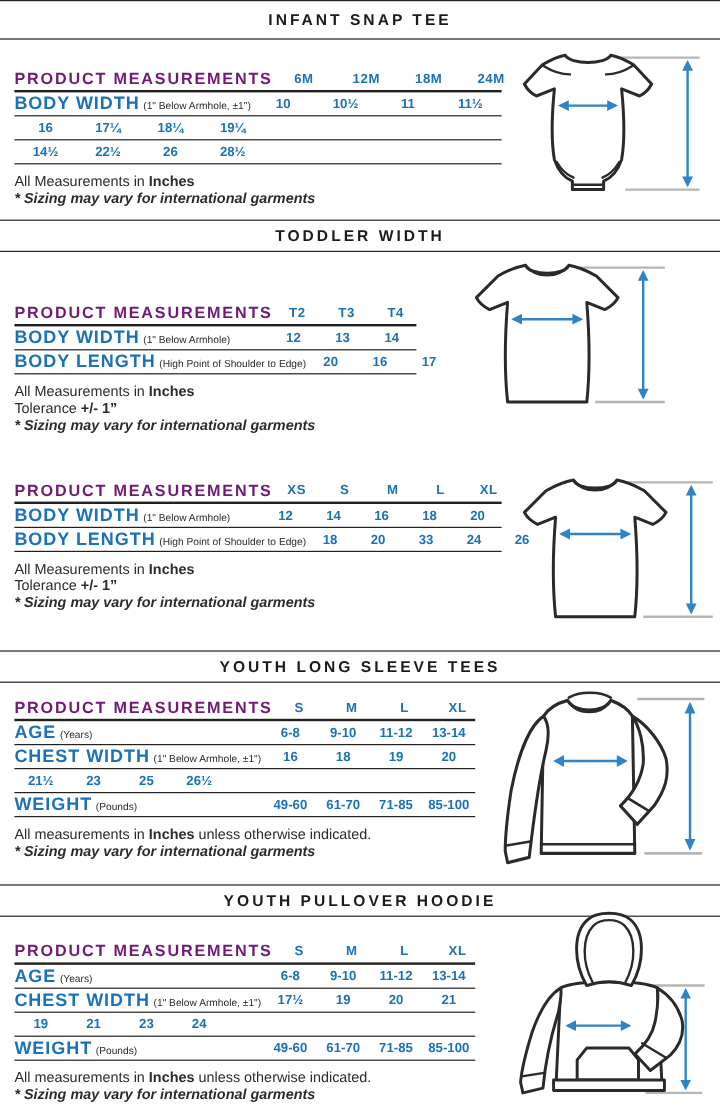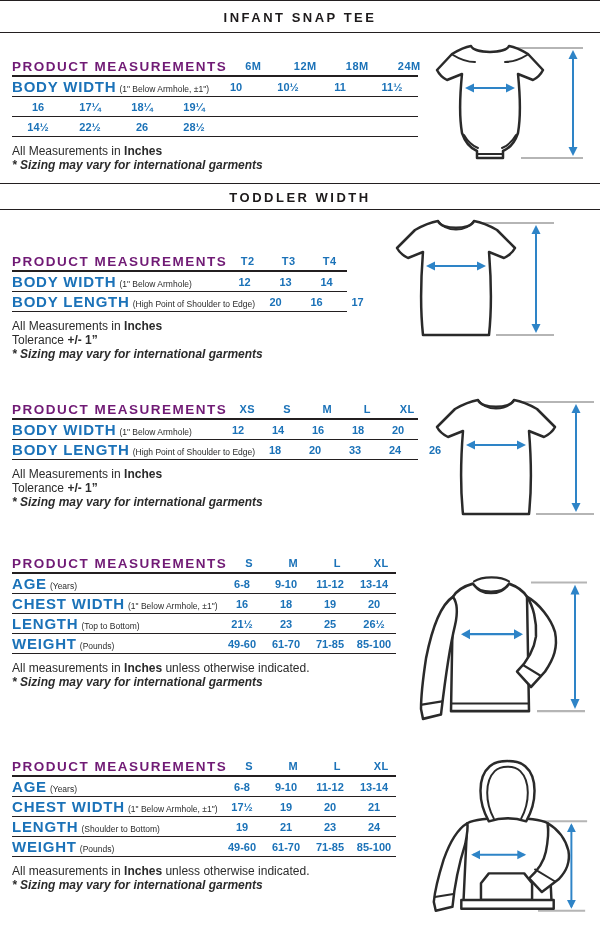--- a/index.html
+++ b/index.html
@@ -201,20 +201,23 @@
     </g>
     <g>
       <line class="arr" x1="150" y1="18" x2="150" y2="122"></line>
       <polygon class="arrh" points="150,16 145.5,25 154.5,25"></polygon>
       <polygon class="arrh" points="150,124 145.5,115 154.5,115"></polygon>
     </g>
   </svg>
 </section>
 
 <section class="sec" style="top:542px">
+  <div class="titlebar">
+    <span class="title">YOUTH LONG SLEEVE TEES</span>
+  </div>
   <div class="tablewrap" style="--tw:384px; --colw:44px; margin-top:12px">
       <div class="trow thead">
         <div class="lbl-cell"><span class="hlbl">PRODUCT MEASUREMENTS</span></div>
         <div class="vcell hcol">S</div>
         <div class="vcell hcol">M</div>
         <div class="vcell hcol">L</div>
         <div class="vcell hcol">XL</div>
       </div>
       <div class="trow">
         <div class="lbl-cell"><span class="rlbl">AGE</span><span class="rnote">(Years)</span></div>
@@ -224,21 +227,20 @@
         <div class="vcell">13-14</div>
       </div>
       <div class="trow">
         <div class="lbl-cell"><span class="rlbl">CHEST WIDTH</span><span class="rnote">(1" Below Armhole, ±1")</span></div>
         <div class="vcell">16</div>
         <div class="vcell">18</div>
         <div class="vcell">19</div>
         <div class="vcell">20</div>
       </div>
       <div class="trow">
-        <div class="lbl-cell"><span class="rlbl">LENGTH</span><span class="rnote">(Top to Bottom)</span></div>
         <div class="vcell">21½</div>
         <div class="vcell">23</div>
         <div class="vcell">25</div>
         <div class="vcell">26½</div>
       </div>
       <div class="trow">
         <div class="lbl-cell"><span class="rlbl">WEIGHT</span><span class="rnote">(Pounds)</span></div>
         <div class="vcell">49-60</div>
         <div class="vcell">61-70</div>
         <div class="vcell">71-85</div>
@@ -268,20 +270,23 @@
     </g>
     <g>
       <line class="arr" x1="160" y1="19" x2="160" y2="128"></line>
       <polygon class="arrh" points="160,17 155.5,26 164.5,26"></polygon>
       <polygon class="arrh" points="160,130 155.5,121 164.5,121"></polygon>
     </g>
   </svg>
 </section>
 
 <section class="sec" style="top:737px">
+  <div class="titlebar">
+    <span class="title">YOUTH PULLOVER HOODIE</span>
+  </div>
   <div class="tablewrap" style="--tw:384px; --colw:44px; margin-top:20px">
       <div class="trow thead">
         <div class="lbl-cell"><span class="hlbl">PRODUCT MEASUREMENTS</span></div>
         <div class="vcell hcol">S</div>
         <div class="vcell hcol">M</div>
         <div class="vcell hcol">L</div>
         <div class="vcell hcol">XL</div>
       </div>
       <div class="trow">
         <div class="lbl-cell"><span class="rlbl">AGE</span><span class="rnote">(Years)</span></div>
@@ -291,21 +296,20 @@
         <div class="vcell">13-14</div>
       </div>
       <div class="trow">
         <div class="lbl-cell"><span class="rlbl">CHEST WIDTH</span><span class="rnote">(1" Below Armhole, ±1")</span></div>
         <div class="vcell">17½</div>
         <div class="vcell">19</div>
         <div class="vcell">20</div>
         <div class="vcell">21</div>
       </div>
       <div class="trow">
-        <div class="lbl-cell"><span class="rlbl">LENGTH</span><span class="rnote">(Shoulder to Bottom)</span></div>
         <div class="vcell">19</div>
         <div class="vcell">21</div>
         <div class="vcell">23</div>
         <div class="vcell">24</div>
       </div>
       <div class="trow">
         <div class="lbl-cell"><span class="rlbl">WEIGHT</span><span class="rnote">(Pounds)</span></div>
         <div class="vcell">49-60</div>
         <div class="vcell">61-70</div>
         <div class="vcell">71-85</div>

